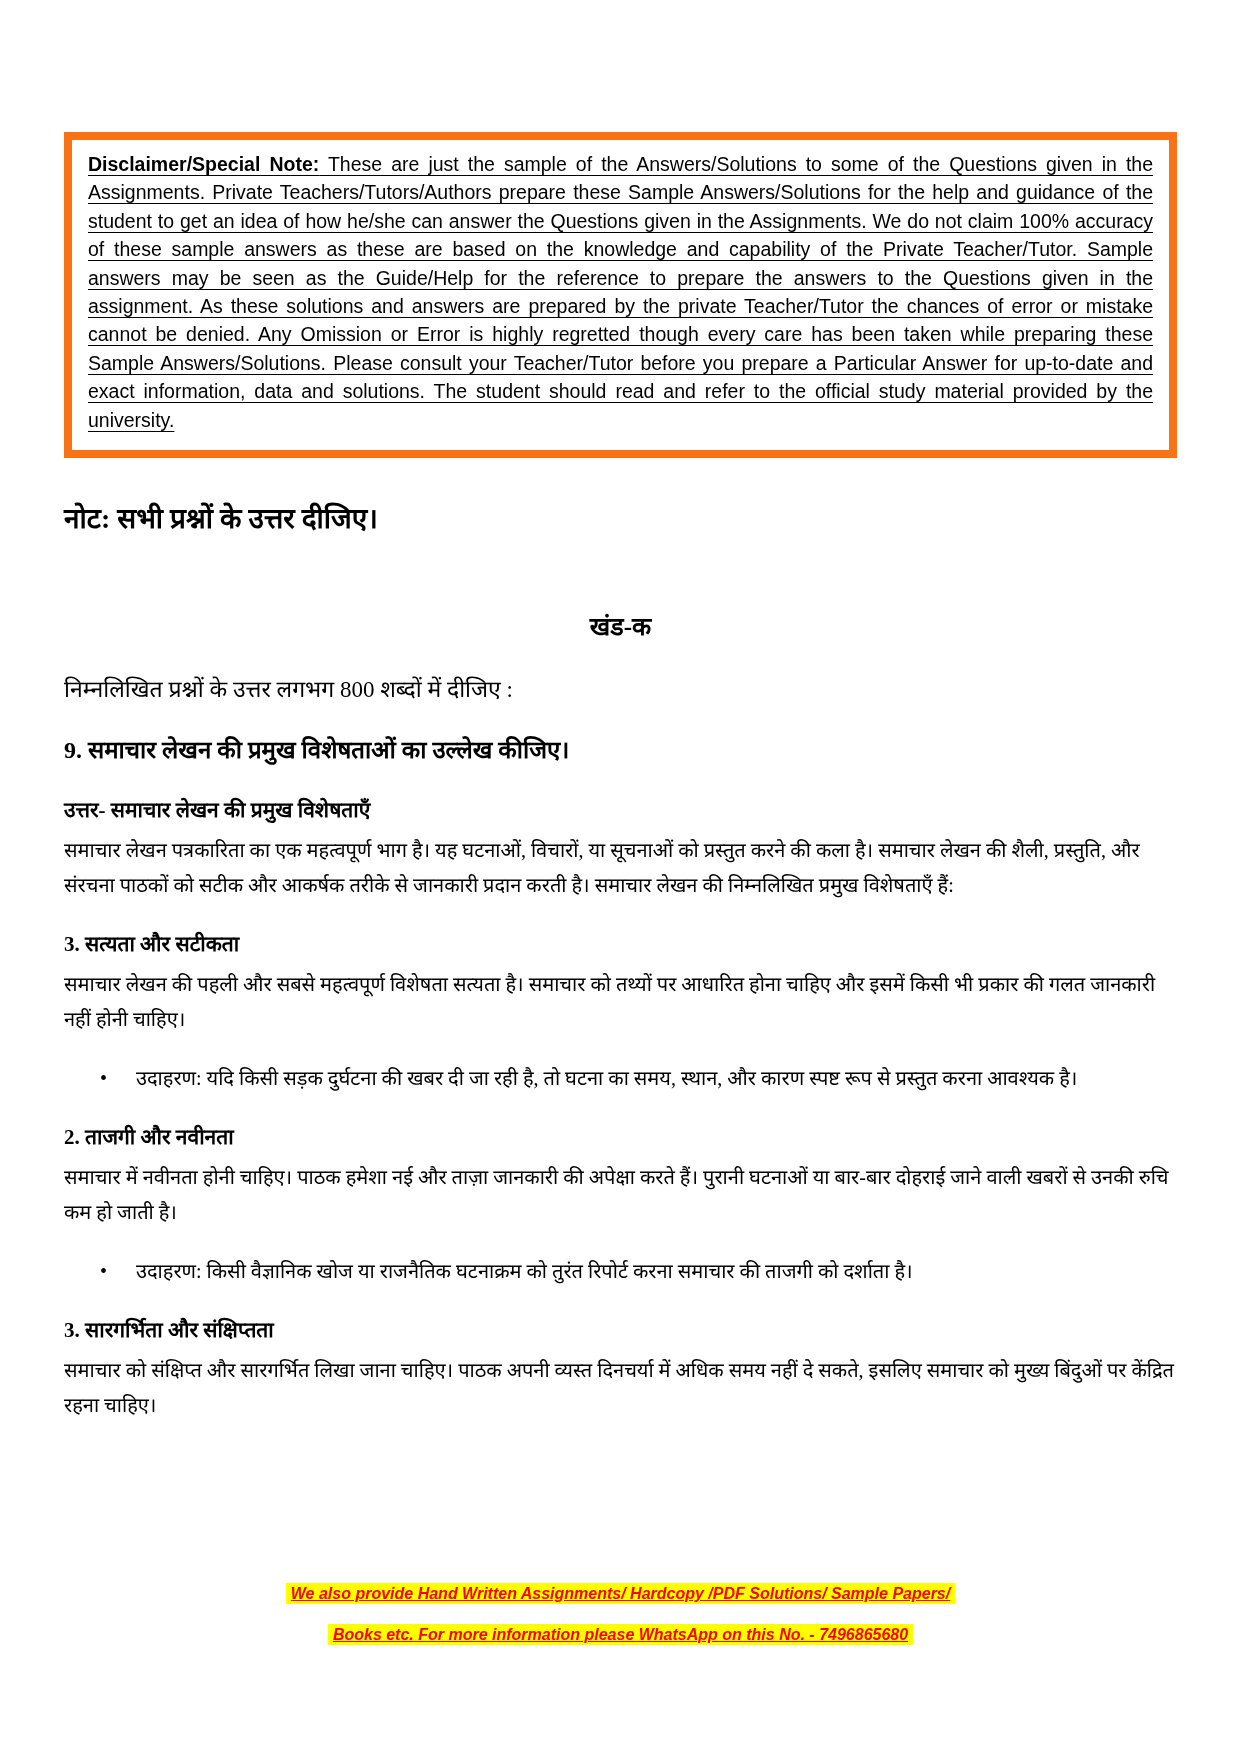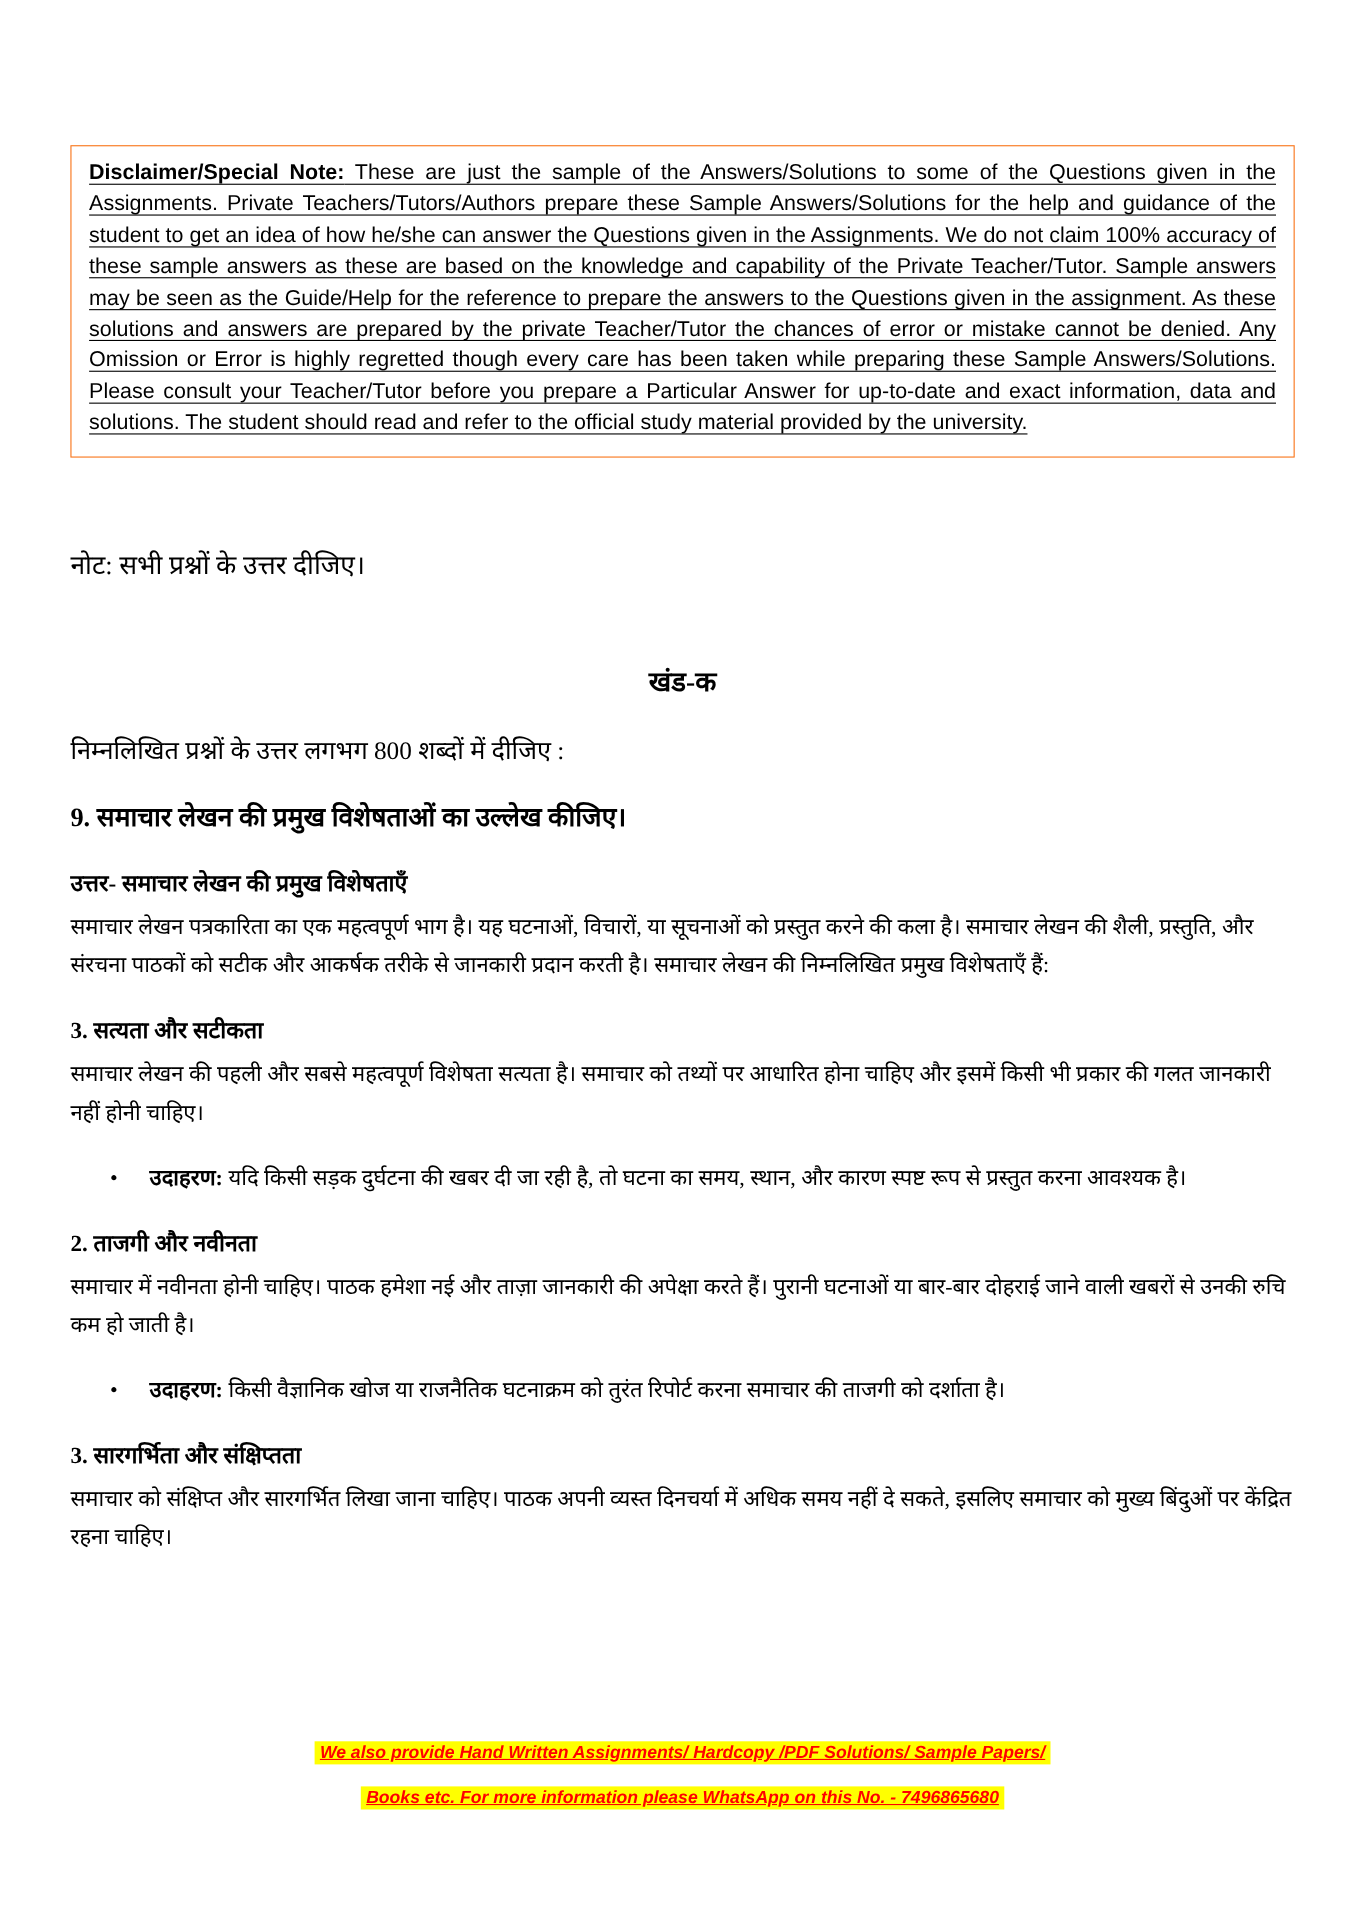--- a/index.html
+++ b/index.html
@@ -12,36 +12,36 @@
     position: relative;
   }
   .page {
     position: relative;
     width: 1241px;
     height: 1755px;
     padding: 132px 64px 0 64px;
     overflow: hidden;
   }
   .disclaimer-box {
-    border: 1px solid #f97316;
+    border: 8px solid #f97316;
     padding: 10px 16px 16px 16px;
   }
   .disclaimer-text {
     font-family: "Liberation Sans", sans-serif;
     font-size: 19.5px;
     line-height: 28.4px;
     text-align: justify;
     text-decoration: underline;
     text-underline-offset: 4px;
   }
   .disclaimer-text .lbl { font-weight: 700; }
   .note-line {
-    margin-top: 80px;
-    font-size: 24px;
-    font-weight: 400;
+    margin-top: 40px;
+    font-size: 28px;
+    font-weight: 700;
   }
   .section-title {
     margin-top: 72px;
     text-align: center;
     font-size: 25px;
     font-weight: 700;
   }
   .instruction {
     margin-top: 30px;
     font-size: 23px;
@@ -79,21 +79,21 @@
     line-height: 35px;
     width: 36px;
     flex: 0 0 36px;
     text-align: left;
   }
   .bullet-text {
     font-size: 20px;
     line-height: 35px;
     flex: 1 1 auto;
   }
-  .bullet-text .lbl { font-weight: 700; }
+  .bullet-text .lbl { font-weight: 400; }
   .footer-banner {
     position: absolute;
     left: 0;
     right: 0;
     bottom: 100px;
     text-align: center;
     font-family: "Liberation Sans", sans-serif;
     font-size: 16px;
     font-weight: 700;
     font-style: italic;

